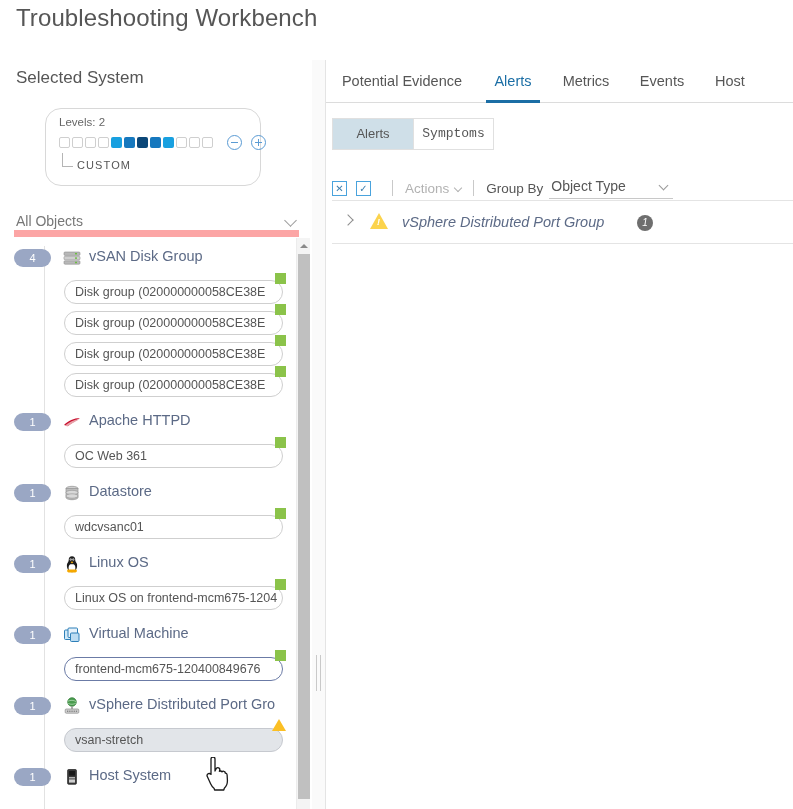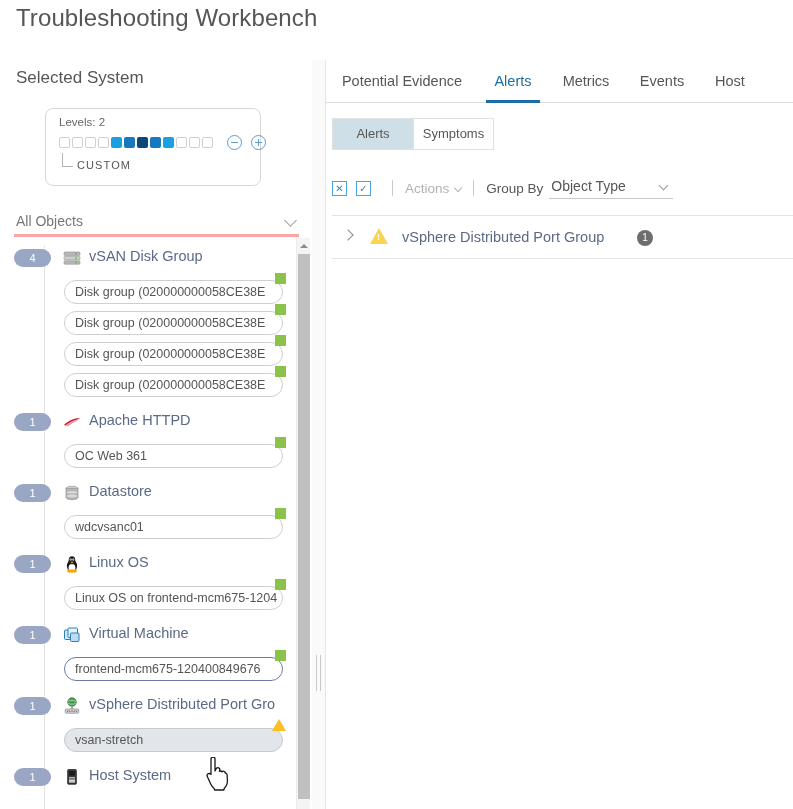--- a/index.html
+++ b/index.html
@@ -32,21 +32,21 @@
     background: #fff;
   }
   .scope-title {
     position: absolute; left: 16px; top: 8px;
     font-size: 17px; color: #565656;
   }
 
   .levels-card {
     position: absolute; left: 45px; top: 48px;
     width: 216px; height: 78px;
-    border: 1px solid #d8d8d8; border-radius: 8px;
+    border: 1px solid #d8d8d8; border-radius: 16px;
     background: #fff;
   }
   .levels-label {
     position: absolute; left: 13px; top: 7px;
     font-size: 11.5px; color: #666;
   }
   .levels-row {
     position: absolute; left: 13px; top: 26px;
     display: flex; align-items: center; gap: 2px;
   }
@@ -75,21 +75,21 @@
     border-bottom: 1px solid #b5b5b5;
   }
   .levels-custom {
     position: absolute; left: 31px; top: 50px;
     font-size: 11px; letter-spacing: 1.1px; color: #565656;
   }
 
   .objects-select {
     position: absolute; left: 14px; top: 150px;
     width: 285px; height: 27px;
-    border-bottom: 3px solid #fca5a5;
+    border-bottom: 7px solid #fca5a5;
     font-size: 14px; color: #777; text-align: right;
   }
   .objects-select .val { position: absolute; left: 2px; top: 3px; }
   .chev {
     position: absolute; right: 4px; top: 6px;
     width: 9px; height: 9px;
     border-right: 1.5px solid #9a9a9a; border-bottom: 1.5px solid #9a9a9a;
     transform: rotate(45deg);
   }
 
@@ -204,21 +204,21 @@
     position: absolute; left: 6px; top: 58px;
     height: 32px; display: flex;
     border: 1px solid #e0e0e0;
   }
   .subtab {
     width: 80px; height: 30px; line-height: 30px;
     text-align: center; font-size: 13px; color: #565656;
     background: #fff;
   }
   .subtab.active { background: #cfdfe8; }
-  .subtab + .subtab { border-left: 1px solid #e0e0e0; }
+  .subtab + .subtab { border-left: 1px solid #e0e0e0; font-family: Liberation Mono, monospace; }
 
   .toolbar {
     position: absolute; left: 6px; top: 116px;
     height: 24px; display: flex; align-items: center;
     font-size: 13.5px; color: #565656;
   }
   .tb-icon {
     width: 15px; height: 15px; border: 1.4px solid #49a3dd;
     position: relative; margin-right: 9px;
   }
@@ -241,23 +241,23 @@
   }
   .tb-select .v { position: absolute; left: 2px; top: 1px; }
   .tb-select .c {
     position: absolute; right: 6px; top: 5px;
     width: 7px; height: 7px;
     border-right: 1.3px solid #9a9a9a; border-bottom: 1.3px solid #9a9a9a;
     transform: rotate(45deg);
   }
 
   .alert-list {
-    position: absolute; left: 6px; top: 155px;
+    position: absolute; left: 6px; top: 140px;
     right: 0; height: 44px;
-    border-top: 1px solid #e4e4e4; border-bottom: 1px solid #e4e4e4;
+    border-top: 1px solid #e4e4e4; border-bottom: 1px solid #e4e4e4; font-style: italic;
   }
   .alert-row { position: relative; height: 43px; }
   .alert-caret {
     position: absolute; left: 12px; top: 15px;
     width: 8px; height: 8px;
     border-right: 1.6px solid #8d8d8d; border-top: 1.6px solid #8d8d8d;
     transform: rotate(45deg);
   }
   .alert-warn {
     position: absolute; left: 38px; top: 12px;

